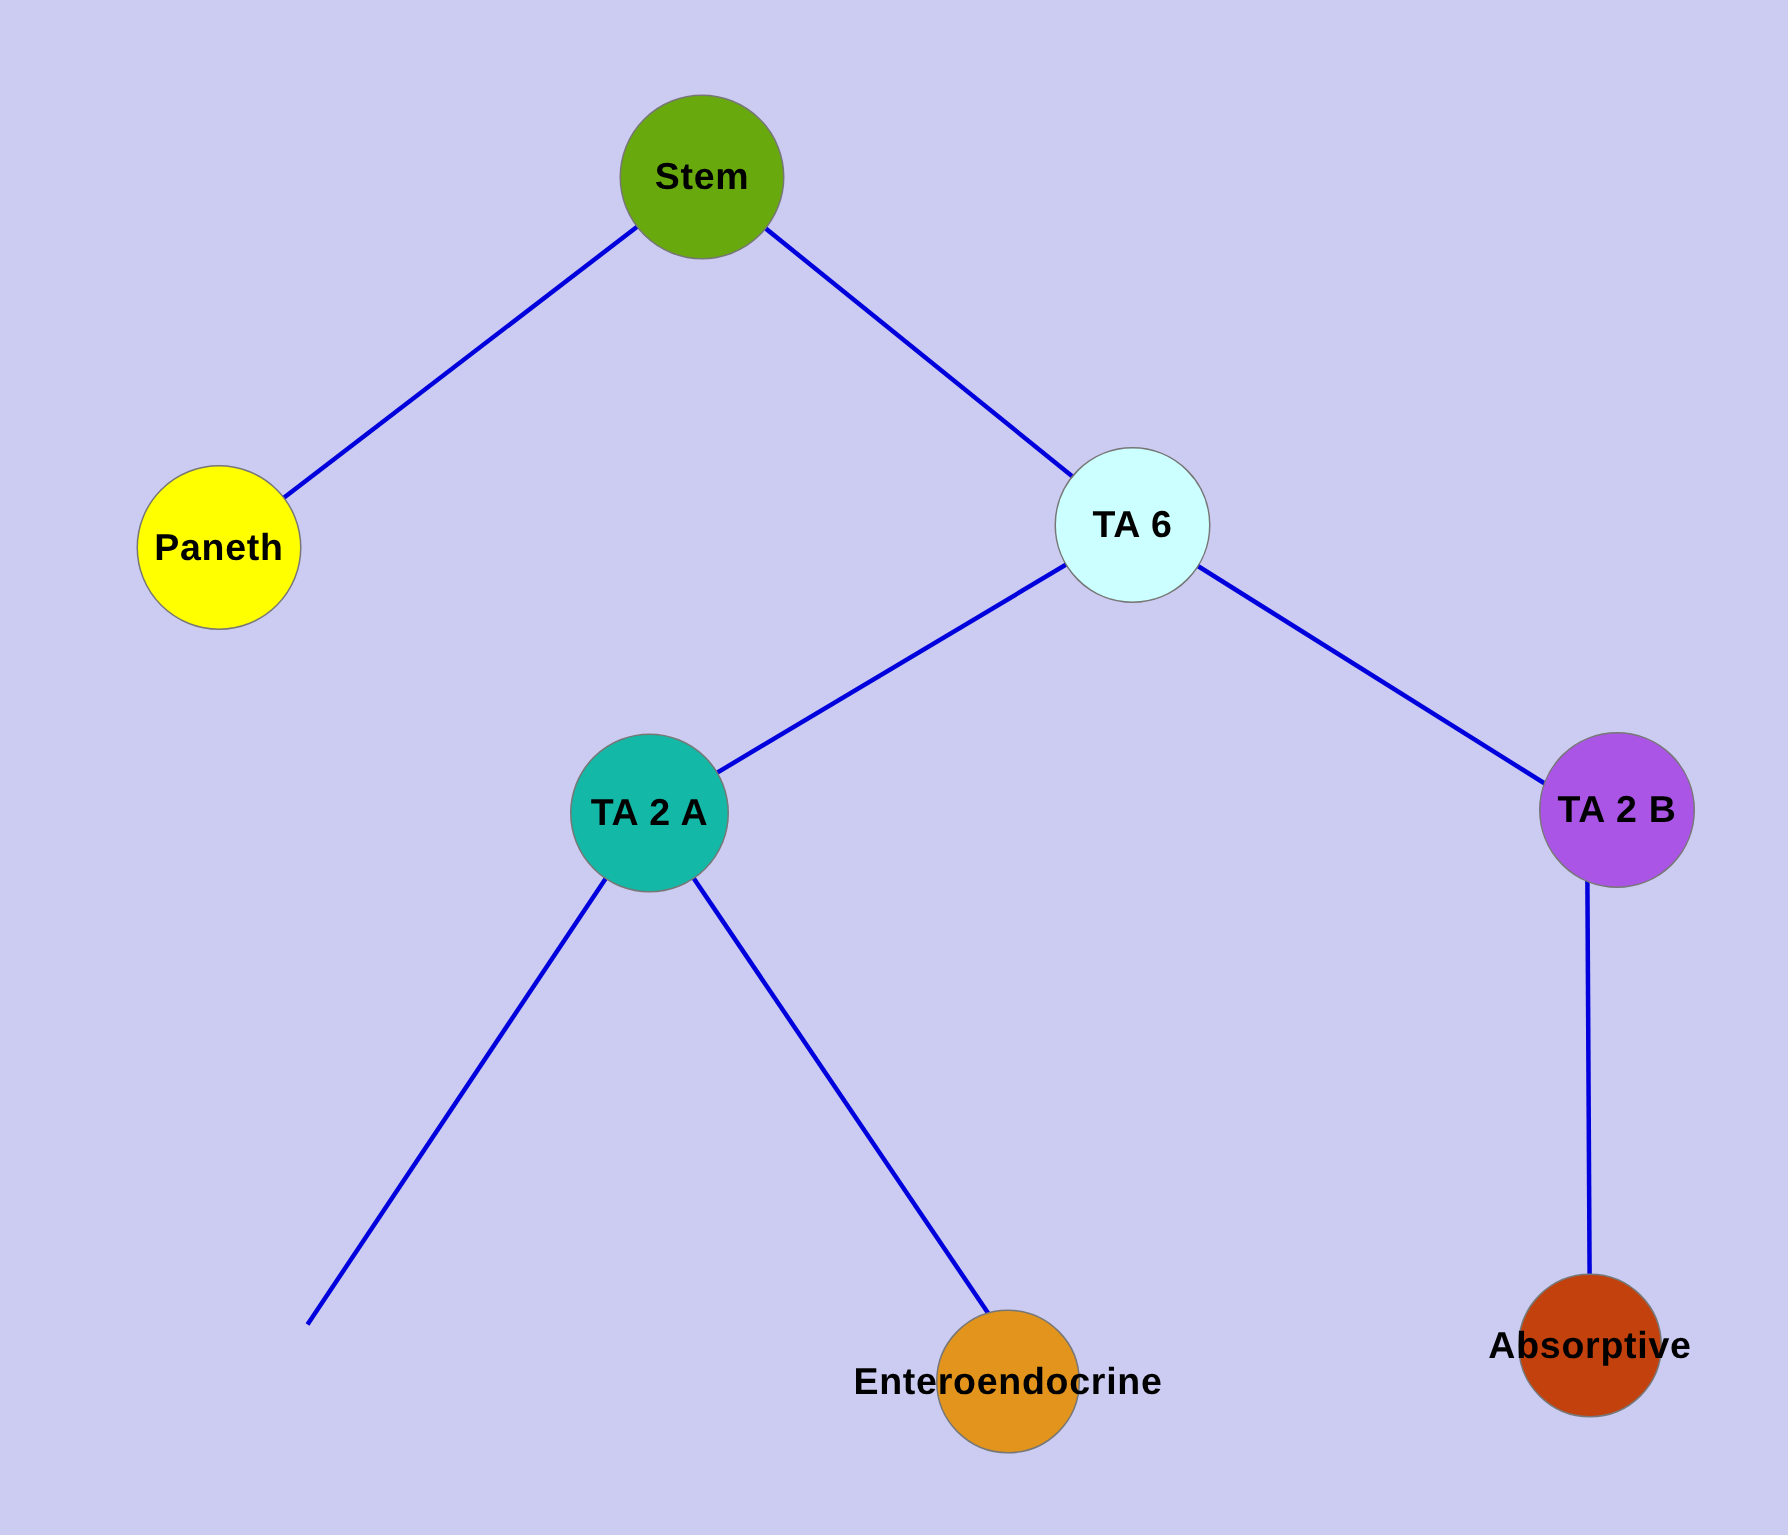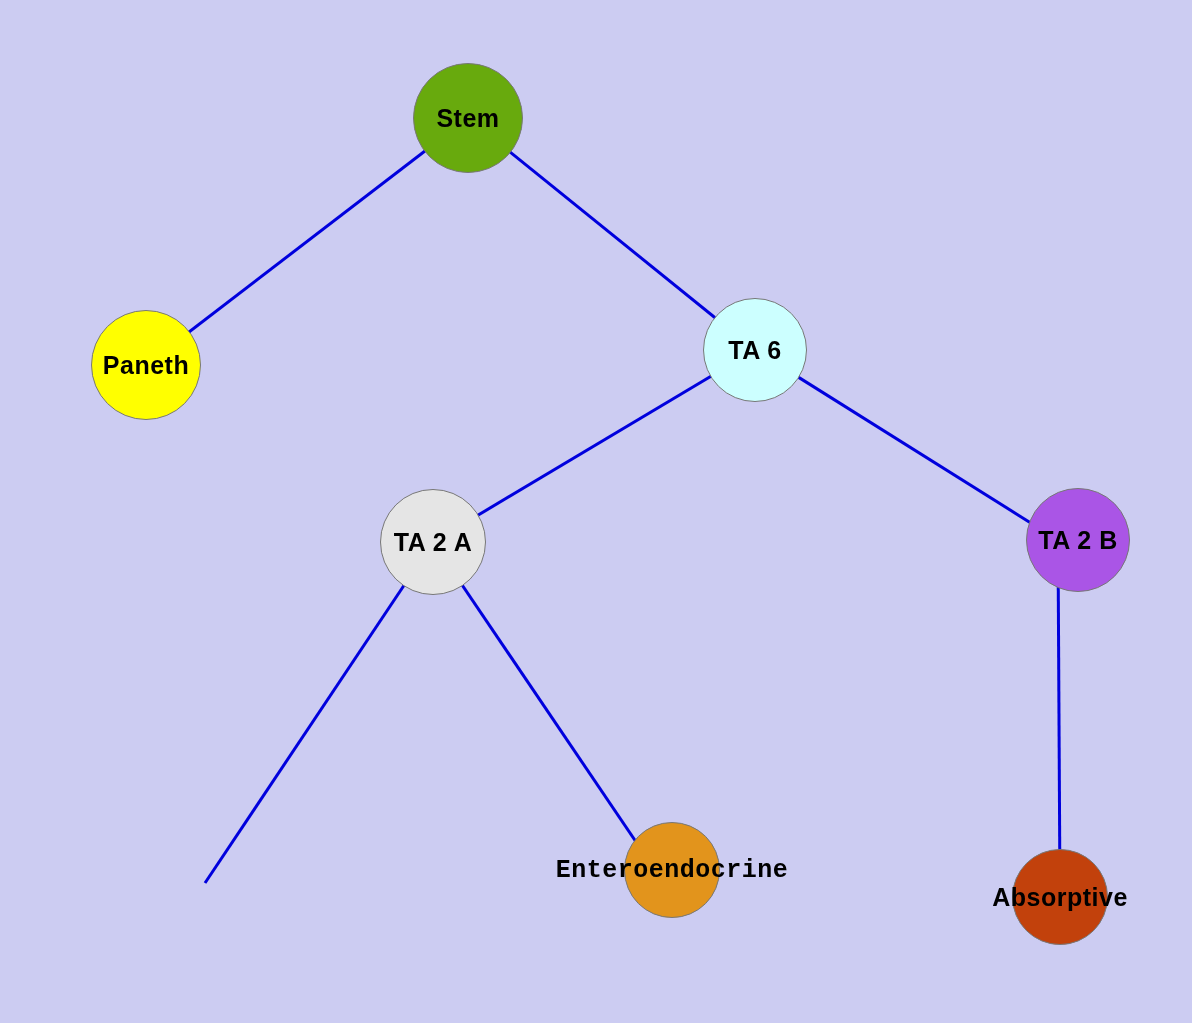--- a/index.html
+++ b/index.html
@@ -61,26 +61,26 @@
   <div class="nodes-layer">
       <div class="node" style="left: 413px; top: 63px; width: 110px; height: 110px; background: rgb(104, 170, 13); border-color: rgb(119, 119, 119);">
         <span class="node-label">Stem</span>
       </div>
       <div class="node" style="left: 91px; top: 310px; width: 110px; height: 110px; background: rgb(255, 255, 0); border-color: rgb(119, 119, 119);">
         <span class="node-label">Paneth</span>
       </div>
       <div class="node" style="left: 703px; top: 298px; width: 104px; height: 104px; background: rgb(204, 255, 255); border-color: rgb(119, 119, 119);">
         <span class="node-label">TA 6</span>
       </div>
-      <div class="node" style="left: 380px; top: 489px; width: 106px; height: 106px; background: #e5e5e5; border-color: rgb(119, 119, 119); text-align: center;">
+      <div class="node" style="left: 380px; top: 489px; width: 106px; height: 106px; background: #14b8a6; border-color: rgb(119, 119, 119); text-align: center;">
         <span class="node-label">TA 2 A</span>
       </div>
       <div class="node" style="left: 1026px; top: 488px; width: 104px; height: 104px; background: rgb(170, 85, 230); border-color: rgb(119, 119, 119);">
         <span class="node-label">TA 2 B</span>
       </div>
-      <div class="node" style="left: 624px; top: 822px; width: 96px; height: 96px; background: rgb(226, 148, 28); border-color: rgb(119, 119, 119); font-family: Liberation Mono, monospace;">
+      <div class="node" style="left: 624px; top: 873px; width: 96px; height: 96px; background: rgb(226, 148, 28); border-color: rgb(119, 119, 119);">
         <span class="node-label">Enteroendocrine</span>
       </div>
       <div class="node" style="left: 1012px; top: 849px; width: 96px; height: 96px; background: #c2410c; border-color: rgb(119, 119, 119);">
         <span class="node-label">Absorptive</span>
       </div>
     </div>
 </div>
 
 </body></html>

